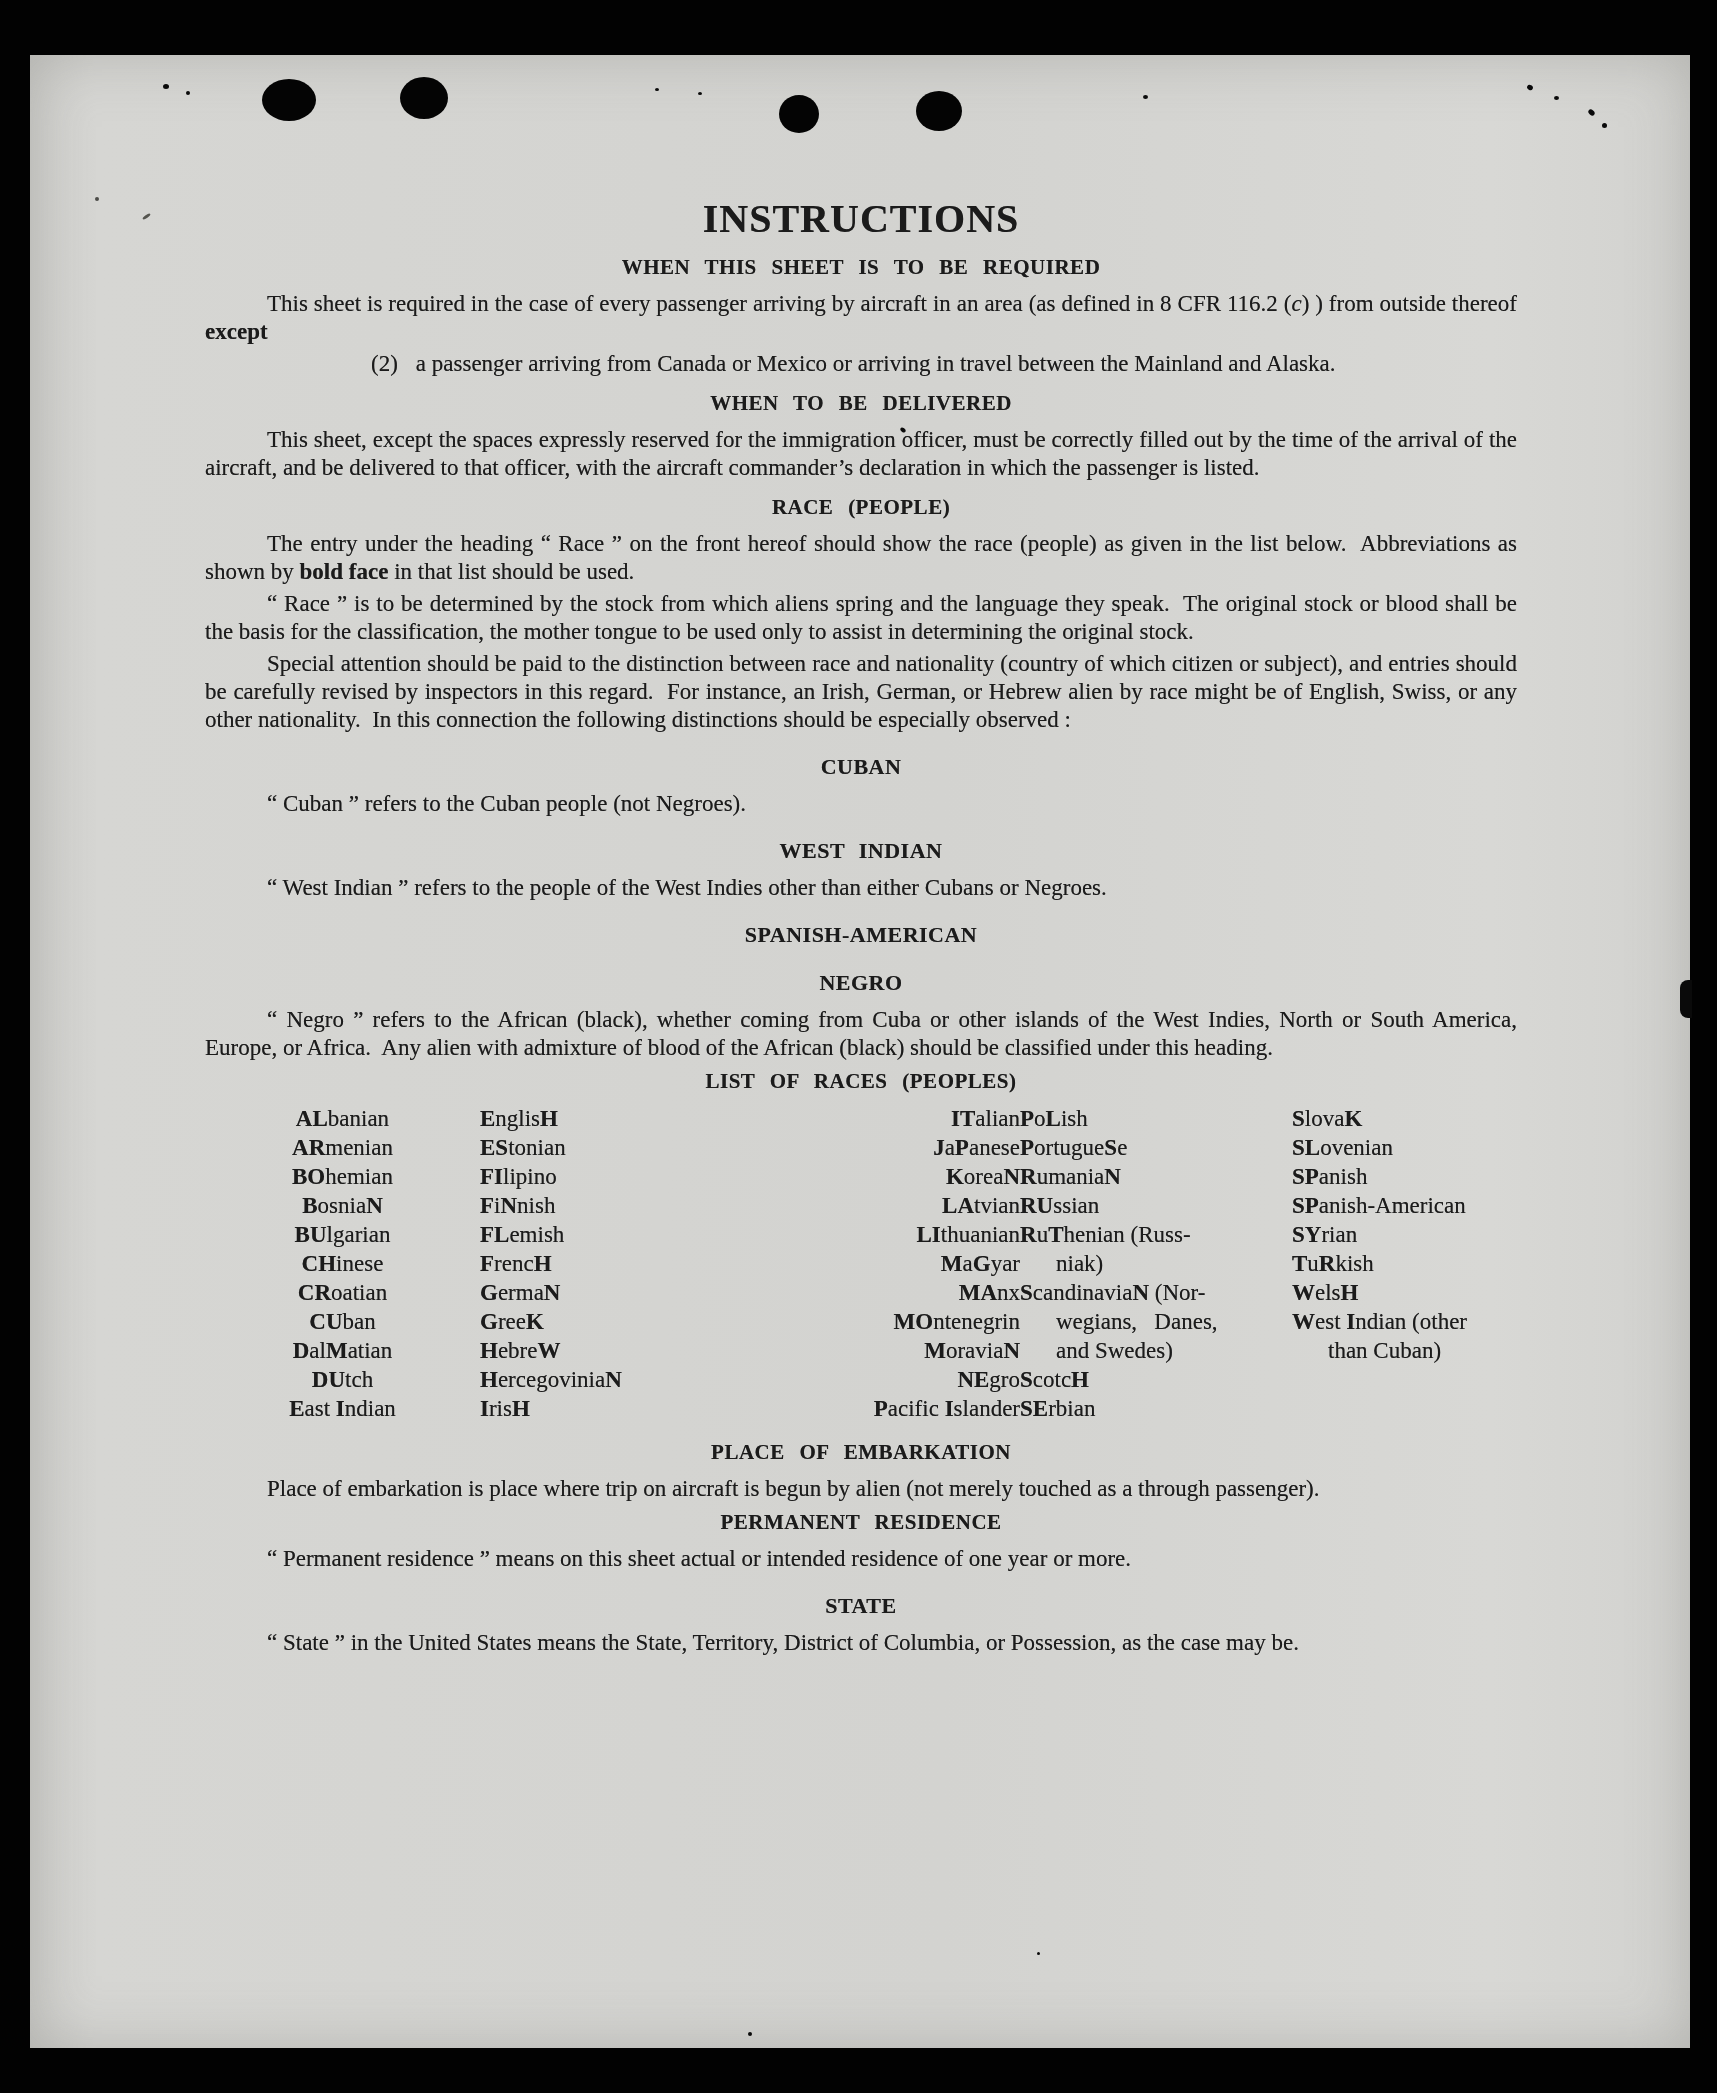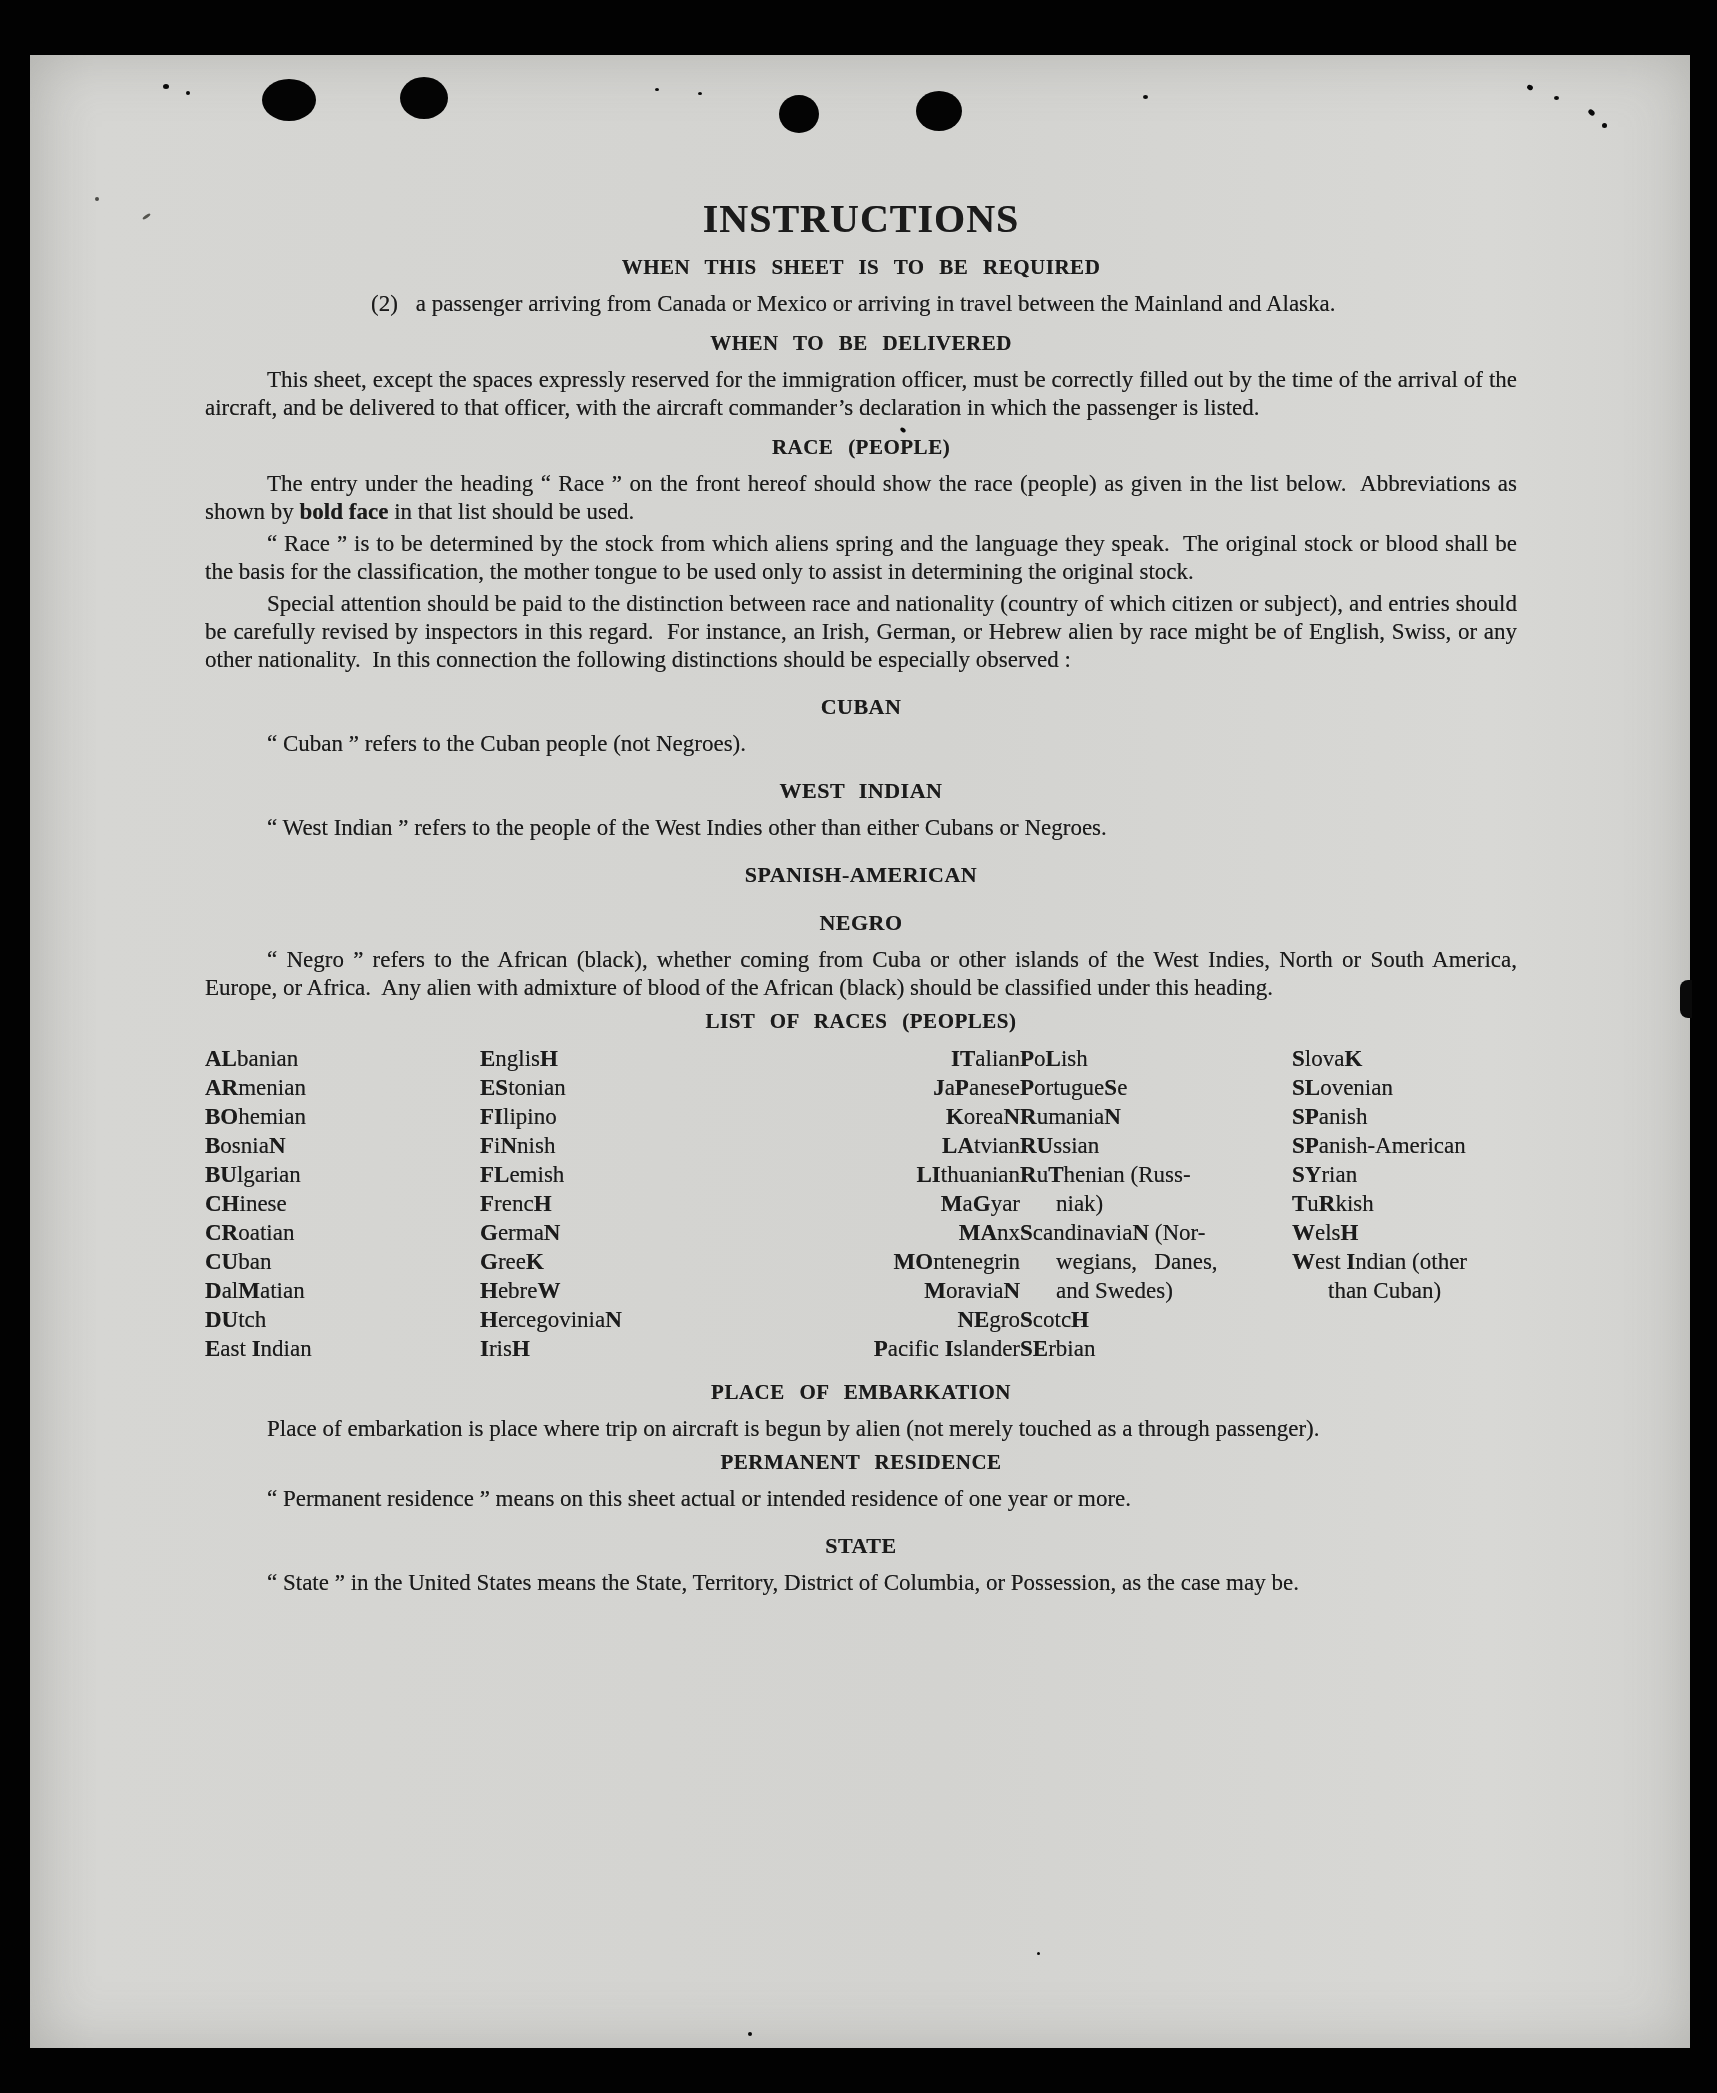--- a/index.html
+++ b/index.html
@@ -16,21 +16,21 @@
   .h2.tight{margin-top:4px;}
   .h2.emb{margin-top:14px;}
   .h3{font-size:22px;font-weight:bold;text-align:center;word-spacing:8px;letter-spacing:.5px;
       margin:18px 0 8px;line-height:30px;}
   .para{font-size:23px;line-height:28px;text-align:justify;margin:0 0 4px;}
   .para.indent{text-indent:62px;}
   .exc-item{font-size:23px;line-height:28px;text-align:justify;
             padding-left:244px;text-indent:-78px;margin:2px 0 6px;}
   .exc-item .num{margin-right:18px;}
   .races{display:flex;margin:2px 0 0;font-size:23px;}
-  .race-col:nth-child(1){width:275px;}
+  .race-col:nth-child(1){width:275px;text-align:center;}
   .race-col:nth-child(2){width:271px;}
   .race-col:nth-child(3){width:269px;text-align:right;}
   .race-col:nth-child(4){width:272px;}
   .race-col:nth-child(5){flex:1;}
   .race-line{line-height:29px;white-space:nowrap;}
   .race-line.cont{padding-left:36px;}
   b{font-weight:bold;}
   
   .hole{position:absolute;background:#040404;border-radius:50%;}
   .hole.p1{left:232px;top:24px;width:54px;height:42px;}
@@ -78,20 +78,21 @@
     <div class="speck s12"></div>
     <div class="speck s13"></div>
     <div class="speck s14"></div>
     <div class="speck s15"></div>
 
     <div class="content">
 
       <div class="doc-title">INSTRUCTIONS</div>
 
       <div class="h2 tight">WHEN THIS SHEET IS TO BE REQUIRED</div>
+      <p class="para indent"><span>This sheet is required in the case of every passenger arriving by aircraft in an area (as defined in 8 CFR 116.2 (</span><i>c</i><span>) ) from outside thereof </span><b>except</b></p>
 
       <div class="exc-item"><span class="num">(2)</span><span class="exc-text"><span>a passenger arriving from Canada or Mexico or arriving in travel between the Mainland and Alaska.</span></span></div>
 
       <div class="h2">WHEN TO BE DELIVERED</div>
       <p class="para indent"><span>This sheet, except the spaces expressly reserved for the immigration officer, must be correctly filled out by the time of the arrival of the aircraft, and be delivered to that officer, with the aircraft commander’s declaration in which the passenger is listed.</span></p>
 
       <div class="h2">RACE (PEOPLE)</div>
       <p class="para indent"><span>The entry under the heading “ Race ” on the front hereof should show the race (people) as given in the list below.&nbsp; Abbreviations as shown by </span><b>bold face</b><span> in that list should be used.</span></p>
       <p class="para indent"><span>“ Race ” is to be determined by the stock from which aliens spring and the language they speak.&nbsp; The original stock or blood shall be the basis for the classification, the mother tongue to be used only to assist in determining the original stock.</span></p>
       <p class="para indent"><span>Special attention should be paid to the distinction between race and nationality (country of which citizen or subject), and entries should be carefully revised by inspectors in this regard.&nbsp; For instance, an Irish, German, or Hebrew alien by race might be of English, Swiss, or any other nationality.&nbsp; In this connection the following distinctions should be especially observed&nbsp;:</span></p>

